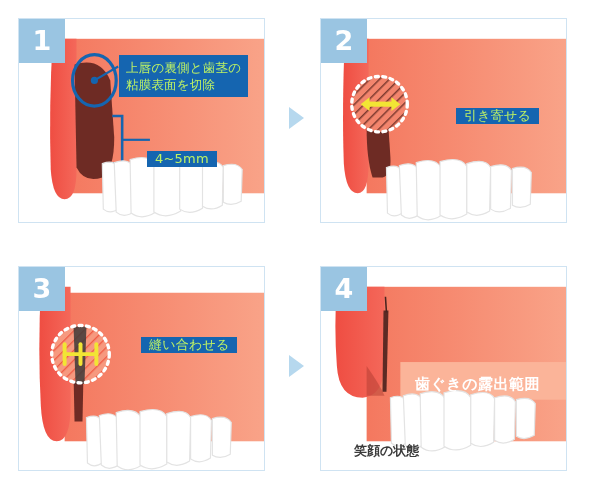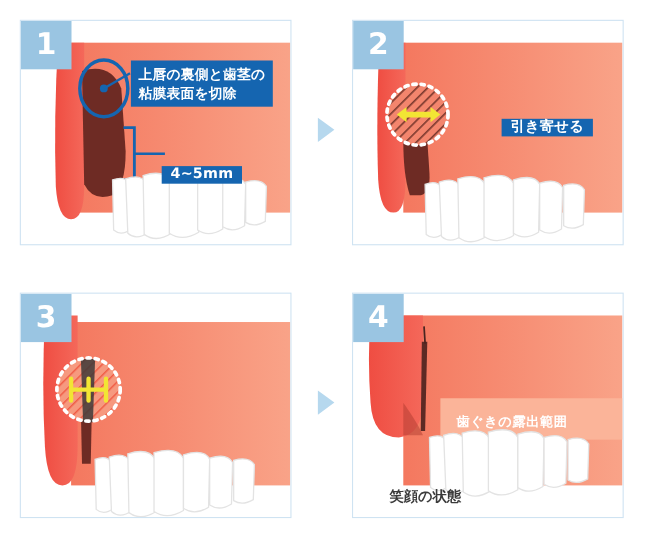--- a/index.html
+++ b/index.html
@@ -40,43 +40,43 @@
     line-height:44px;
     text-align:center;
     z-index:7;
     font-family:"DejaVu Sans","Liberation Sans",sans-serif;
   }
 
   
   .label{
     position:absolute;
     background:#1565b0;
-    color:#ffffff;
-    font-weight:bold;
+    color:#bef264;
+    font-weight:normal;
     font-size:12.5px;
     line-height:17px;
     padding:4px 7px;
     white-space:pre;
     z-index:6;
     letter-spacing:0.2px;
   }
   .label.small{font-size:13px;line-height:16px;padding:0 8px;}
 
   #lbl1{left:100px;top:36px;}
   #lbl1mm{left:128px;top:132px;}
   #lbl2{left:135px;top:89px;}
   #lbl3{left:122px;top:70px;}
   #lbl4{left:84px;top:18px;}
 
   
   .gumrange{
     position:absolute;
     left:94px;top:108px;
     color:#ffffff;
-    font-size:12px;
+    font-size:15px;
     font-weight:bold;
     letter-spacing:0.5px;
     z-index:6;
     white-space:nowrap;
   }
   
   .caption{
     position:absolute;
     left:10px;bottom:10px;
     color:#3b3b3b;
@@ -237,20 +237,21 @@
           <path d="M98,147 q19,-6 25,5 l1,48 q-14,9 -25,1 z"></path>
           <path d="M122,146 q21,-6 27,5 l0,48 q-15,9 -27,1 z"></path>
           <path d="M149,148 q19,-6 24,4 l-1,44 q-13,8 -23,1 z"></path>
           <path d="M173,151 q16,-5 21,4 l-1,38 q-11,7 -20,1 z"></path>
           <path d="M195,153 q14,-4 19,4 l-1,32 q-10,6 -18,1 z"></path>
         </g>
       </svg>
     </div>
 
     <div class="badge">3</div>
+    <div class="label small" id="lbl3">縫い合わせる</div>
   </div>
 
   <div class="panel" id="panel4">
     <div class="stage">
       <svg viewBox="0 0 247 205" preserveAspectRatio="none">
         <defs>
           <linearGradient id="gum4" x1="0" y1="0" x2="1" y2="0">
             <stop offset="0%" stop-color="#f4785f"></stop>
             <stop offset="100%" stop-color="#f9a388"></stop>
           </linearGradient>

